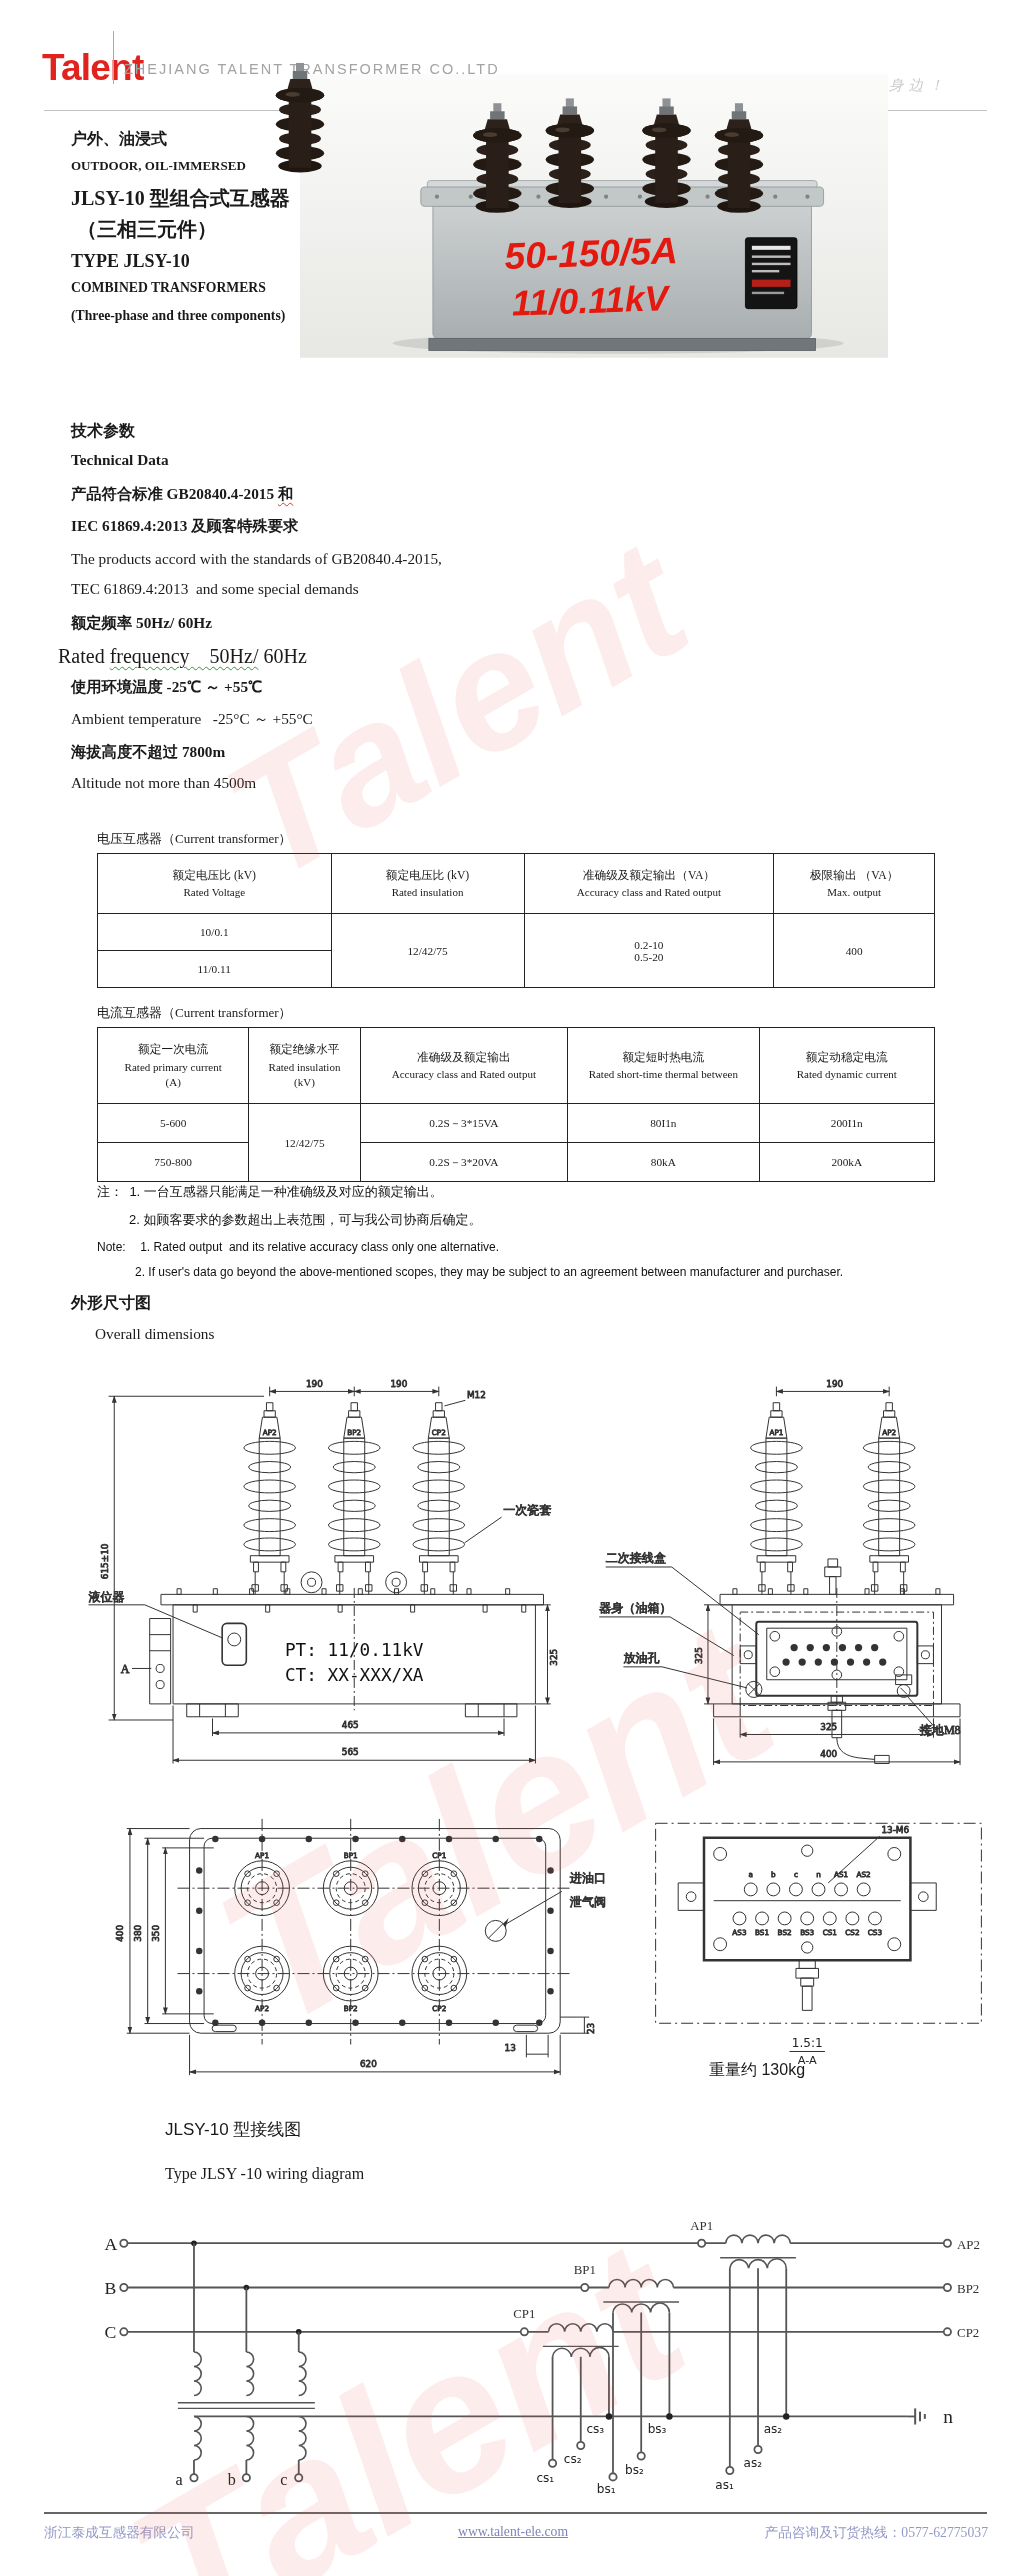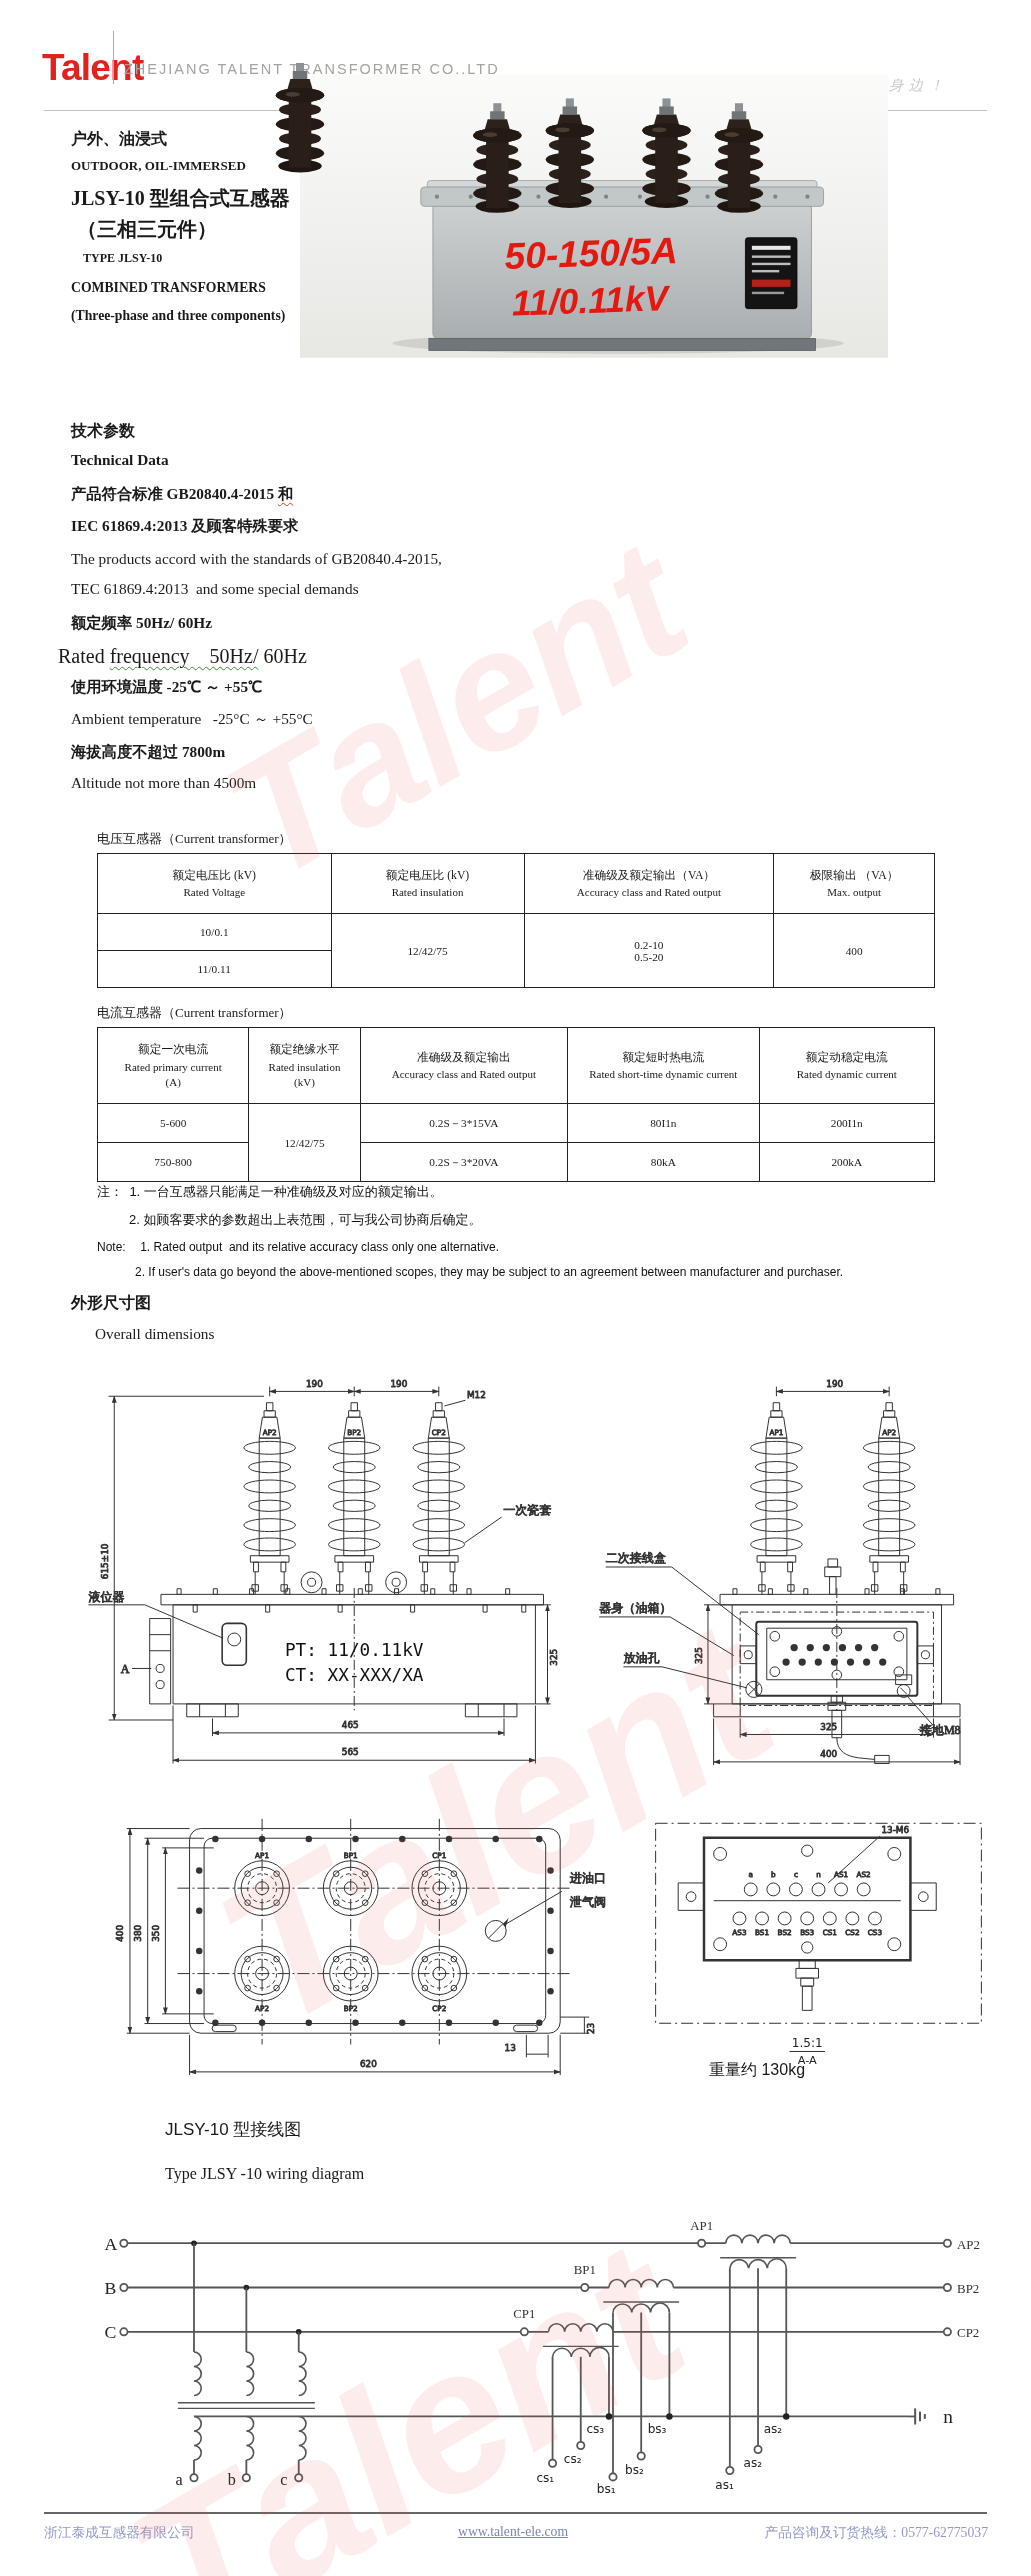--- a/index.html
+++ b/index.html
@@ -53,21 +53,21 @@
   <div class="abs z logo" style="left:42px;top:47px;">Talent</div>
   <div class="abs z" style="left:113px;top:31px;width:0.8px;height:53px;background:#aaa;"></div>
   <div class="abs z hdr-company" style="left:124px;top:61px;"><span>ZHEJIANG TALENT TRANSFORMER CO.,</span><span class="wavy-green">LTD</span></div>
   <div class="abs z hdr-tagline" style="left:748px;top:76px;">一可靠，就在你身边！</div>
   <div class="abs z rule" style="left:44px;top:110px;width:943px;height:0.8px;"></div>
 
   <div class="abs z cnb" style="left:71px;top:129px;font-size:16px;">户外、油浸式</div>
   <div class="abs z serb" style="left:71px;top:158px;font-size:13px;text-align:center;">OUTDOOR, OIL-IMMERSED</div>
   <div class="abs z serb" style="left:71px;top:185px;font-size:20px;">JLSY-10 型组合式互感器</div>
   <div class="abs z serb" style="left:77px;top:216px;font-size:20px;">（三相三元件）</div>
-  <div class="abs z serb" style="left:83px;top:251px;font-size:12px;">TYPE JLSY-10</div>
+  <div class="abs z serb" style="left:71px;top:251px;font-size:18px;">TYPE JLSY-10</div>
   <div class="abs z serb" style="left:71px;top:280px;font-size:13.7px;">COMBINED TRANSFORMERS</div>
   <div class="abs z serb" style="left:71px;top:308px;font-size:13.7px;">(Three-phase and three components)</div>
 
   <div class="abs z" style="left:300px;top:74px;width:588px;height:284px;">
     <svg width="588" height="284" viewBox="0 0 730 352">
       <defs>
         <linearGradient id="pgBG" x1="0" y1="0" x2="0" y2="1">
           <stop offset="0" stop-color="#fbfbfa"></stop>
             <stop offset="1" stop-color="#e7e7e4"></stop>
         </linearGradient>
@@ -201,21 +201,21 @@
               <div class="th-cn">额定绝缘水平</div>
               <div class="th-en">Rated insulation</div>
               <div class="th-en">(kV)</div>
             </td>
         <td style="width:25%;">
               <div class="th-cn">准确级及额定输出</div>
               <div class="th-en">Accuracy class and Rated output</div>
             </td>
         <td style="width:23%;">
               <div class="th-cn">额定短时热电流</div>
-              <div class="th-en">Rated short-time dynamic current</div>
+              <div class="th-en">Rated short-time thermal between</div>
             </td>
         <td style="width:21%;">
               <div class="th-cn">额定动稳定电流</div>
               <div class="th-en">Rated dynamic current</div>
             </td>
       </tr>
       <tr style="height:39px;">
         <td class="td-v">5-600</td>
         <td class="td-v" rowspan="2">12/42/75</td>
         <td class="td-v">0.2S－3*15VA</td>

